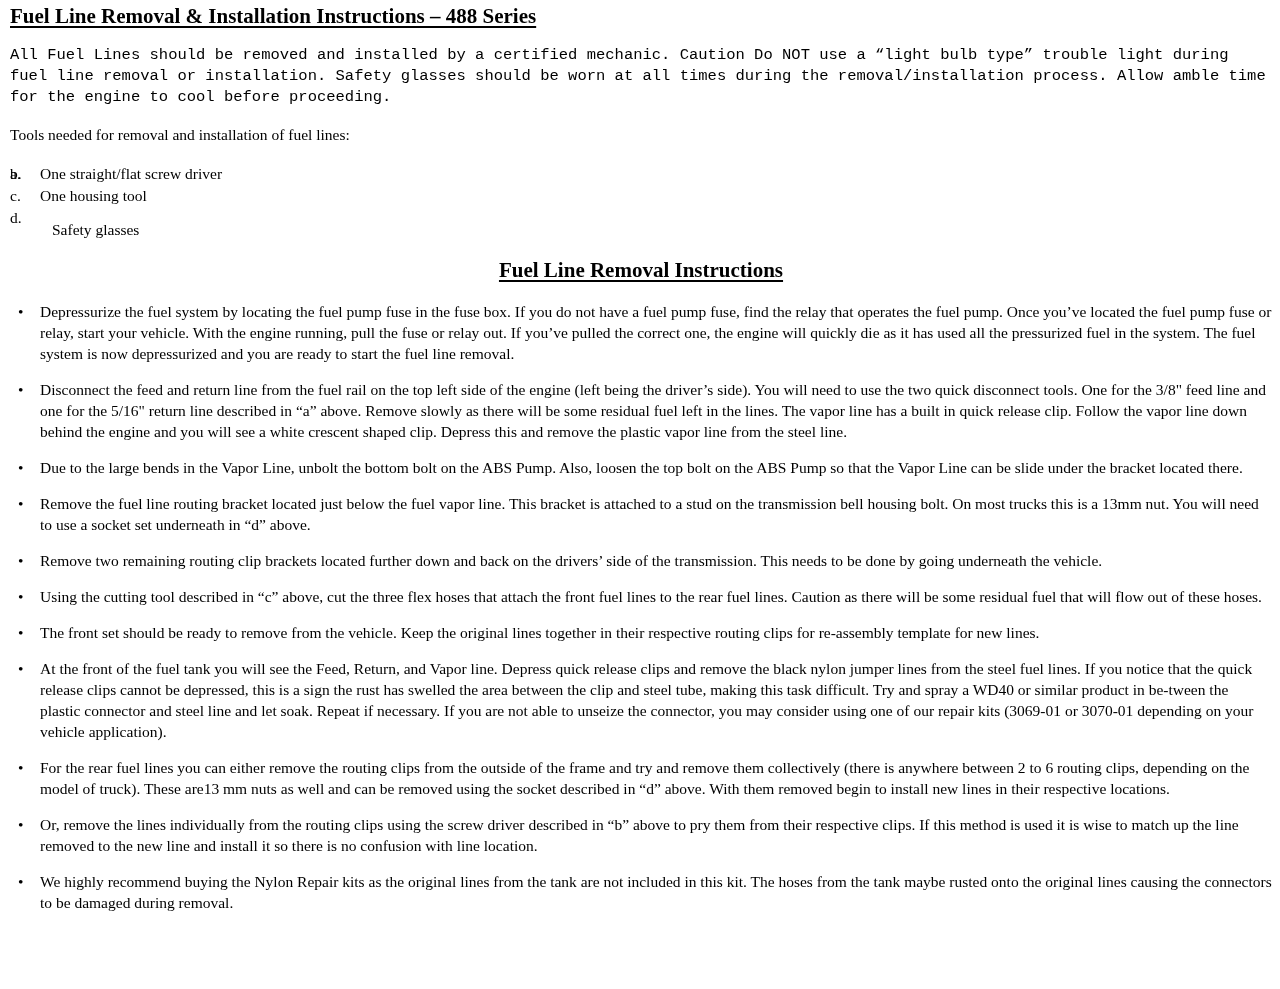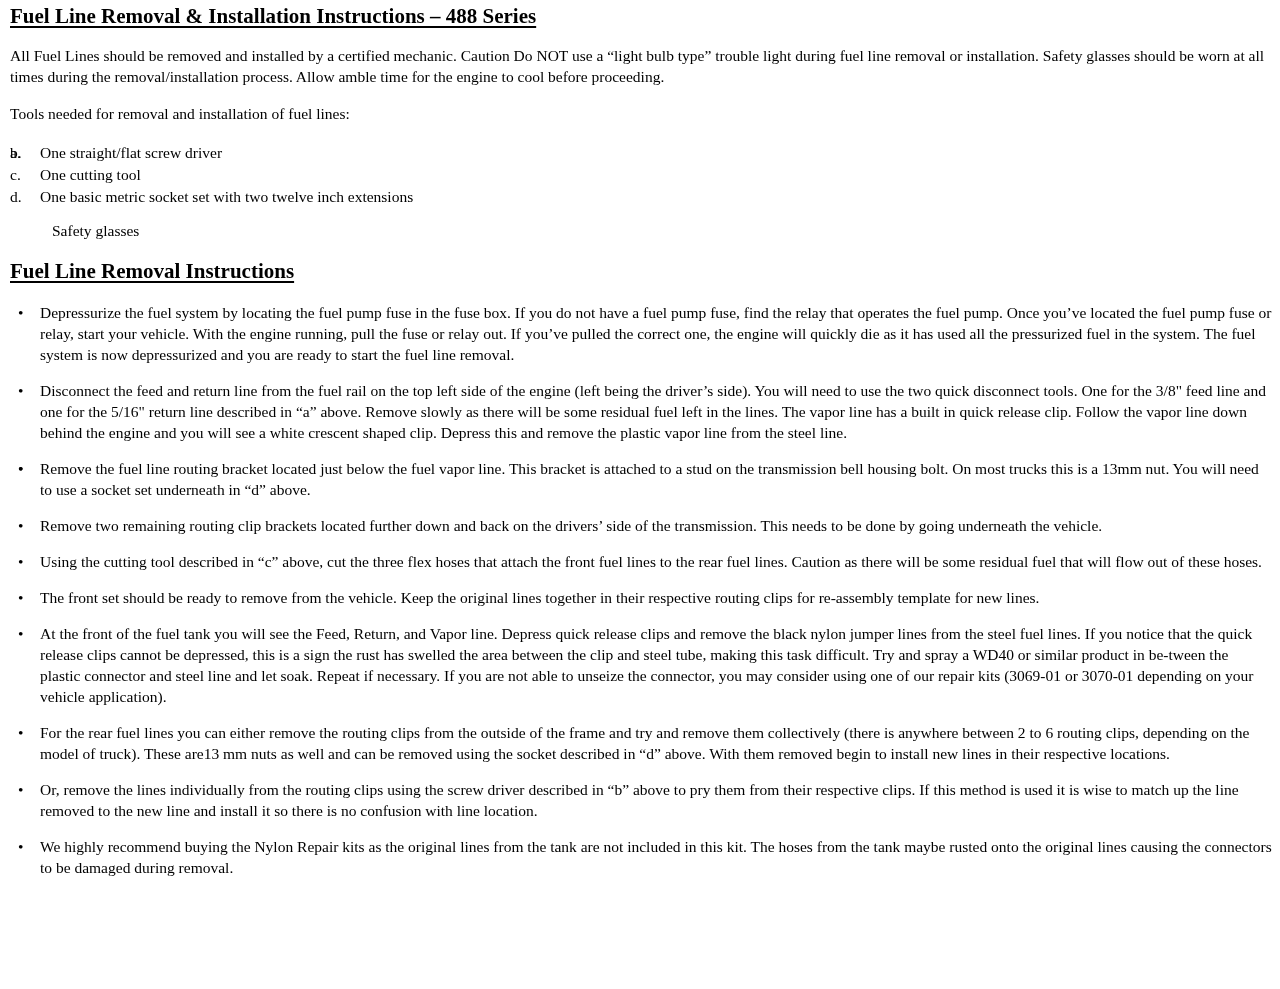--- a/index.html
+++ b/index.html
@@ -25,20 +25,21 @@
     font-size: 21px;
     line-height: 26px;
     font-weight: bold;
     text-decoration: underline;
     text-decoration-thickness: 2px;
     text-underline-offset: 3px;
     margin: 0 0 16px 0;
   }
   p.intro {
     margin: 0 0 16px 0;
+    font-family: Liberation Mono, monospace;
   }
   p.tools-heading {
     margin: 0 0 18px 0;
   }
   ol.tools {
     list-style: none;
     margin: 0;
     padding: 0;
   }
   ol.tools li {
@@ -58,20 +59,21 @@
     line-height: 22px;
   }
   h2.section-heading {
     font-size: 21px;
     line-height: 25px;
     font-weight: bold;
     text-decoration: underline;
     text-decoration-thickness: 2px;
     text-underline-offset: 3px;
     margin: 17px 0 18px 0;
+    text-align: center;
   }
   ul.steps {
     list-style: none;
     margin: 0;
     padding: 0;
   }
   ul.steps li {
     position: relative;
     padding-left: 30px;
     margin: 0 0 15px 0;
@@ -97,43 +99,43 @@
   <ol class="tools">
     <li>
       <span class="marker">a.</span>
     </li>
     <li>
       <span class="marker">b.</span>
       <span>One straight/flat screw driver</span>
     </li>
     <li>
       <span class="marker">c.</span>
-      <span>One cutting tool</span>
+      <span>One housing tool</span>
     </li>
     <li>
       <span class="marker">d.</span>
-      <span>One basic metric socket set with two twelve inch extensions</span>
     </li>
   </ol>
 
   <p class="tools-note">Safety glasses</p>
 
   <h2 class="section-heading">Fuel Line Removal Instructions</h2>
 
   <ul class="steps">
     <li>
       <span class="bullet">•</span>
       <span>Depressurize the fuel system by locating the fuel pump fuse in the fuse box. If you do not have a fuel pump fuse, find the relay that operates the fuel pump. Once you’ve located the fuel pump fuse or relay, start your vehicle. With the engine running, pull the fuse or relay out. If you’ve pulled the correct one, the engine will quickly die as it has used all the pressurized fuel in the system. The fuel system is now depressurized and you are ready to start the fuel line removal.</span>
     </li>
     <li>
       <span class="bullet">•</span>
       <span>Disconnect the feed and return line from the fuel rail on the top left side of the engine (left being the driver’s side). You will need to use the two quick disconnect tools. One for the 3/8" feed line and one for the 5/16" return line described in “a” above. Remove slowly as there will be some residual fuel left in the lines. The vapor line has a built in quick release clip. Follow the vapor line down behind the engine and you will see a white crescent shaped clip. Depress this and remove the plastic vapor line from the steel line.</span>
     </li>
     <li>
       <span class="bullet">•</span>
+      <span>Due to the large bends in the Vapor Line, unbolt the bottom bolt on the ABS Pump. Also, loosen the top bolt on the ABS Pump so that the Vapor Line can be slide under the bracket located there.</span>
     </li>
     <li>
       <span class="bullet">•</span>
       <span>Remove the fuel line routing bracket located just below the fuel vapor line. This bracket is attached to a stud on the transmission bell housing bolt. On most trucks this is a 13mm nut. You will need to use a socket set underneath in “d” above.</span>
     </li>
     <li>
       <span class="bullet">•</span>
       <span>Remove two remaining routing clip brackets located further down and back on the drivers’ side of the transmission. This needs to be done by going underneath the vehicle.</span>
     </li>
     <li>

